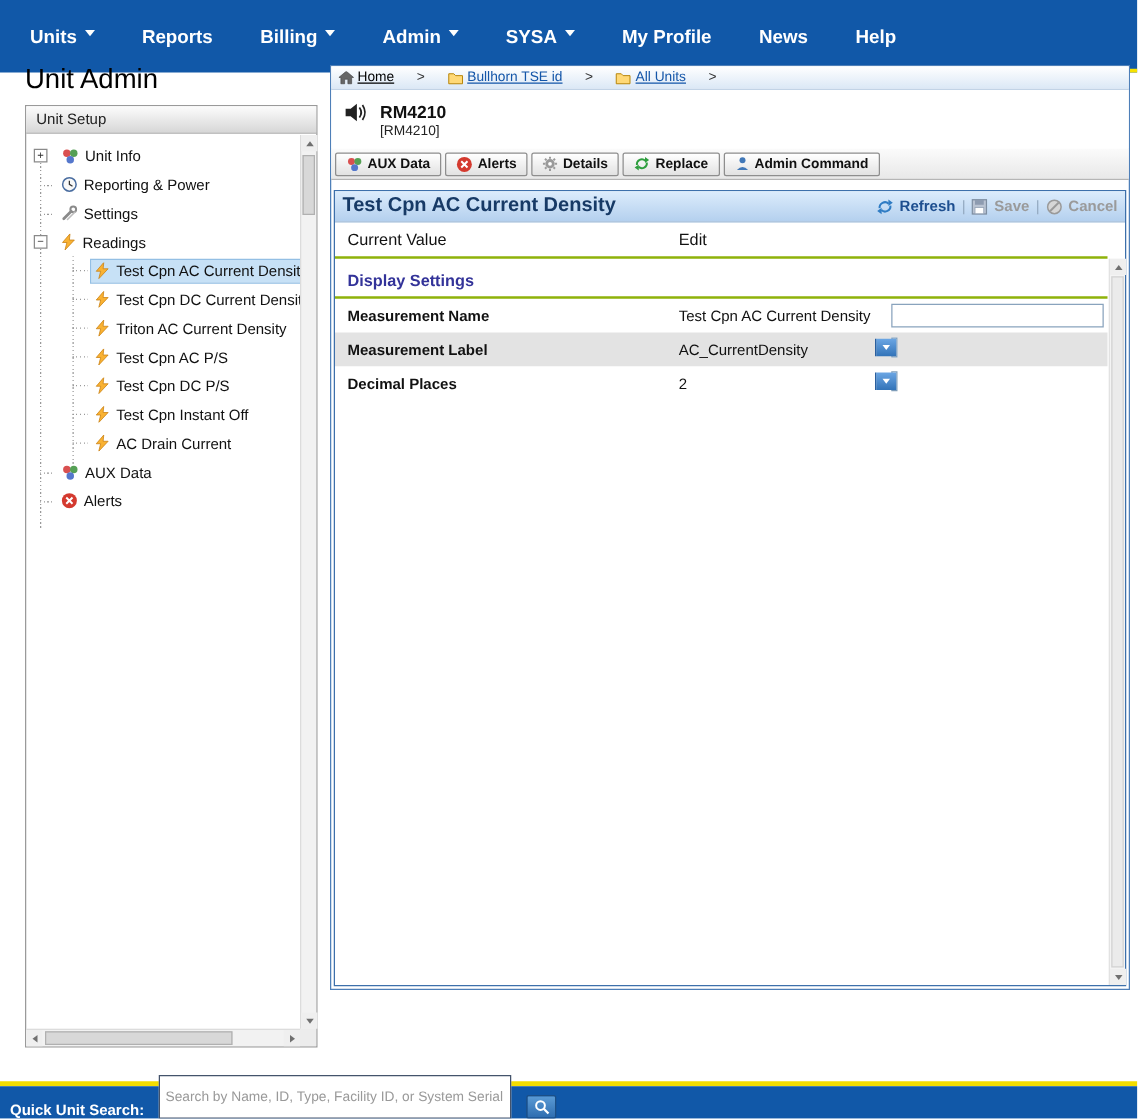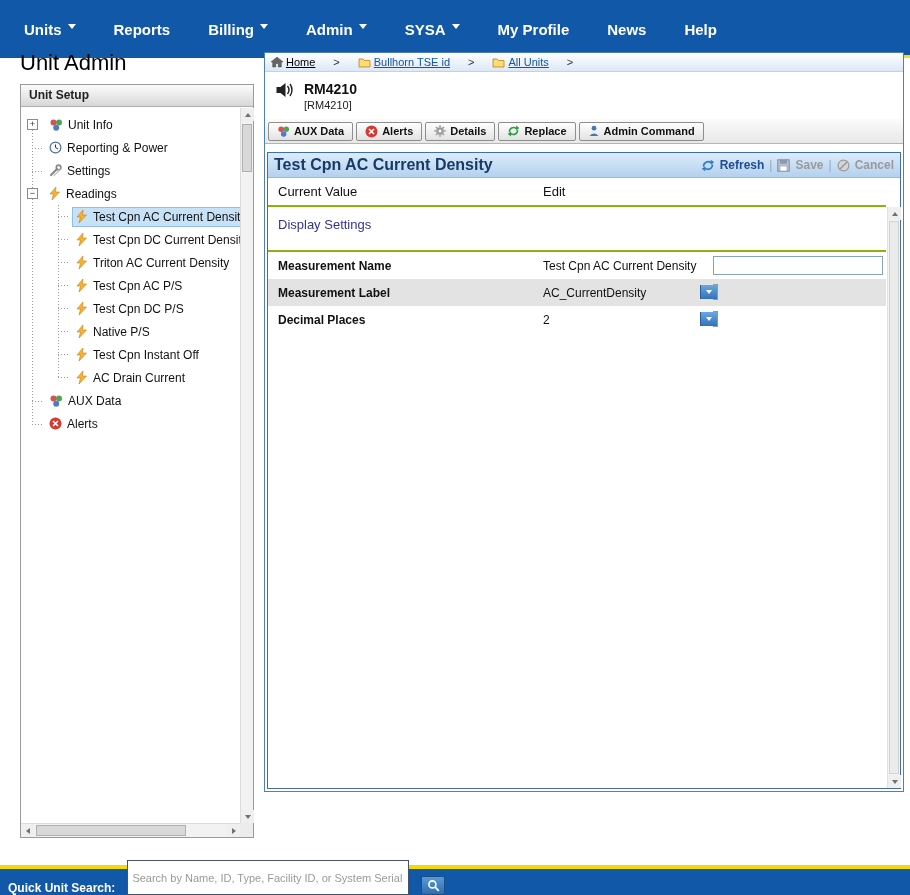--- a/index.html
+++ b/index.html
@@ -9,21 +9,21 @@
 
   
   .topnav{position:absolute;top:0;left:0;width:100%;height:58px;background:#1158a8;display:flex;align-items:center;padding-left:24px;gap:38px;}
   .nav-item{display:flex;align-items:flex-start;gap:6px;color:#fff;font-size:15px;font-weight:bold;cursor:pointer;white-space:nowrap;}
   .caret{width:0;height:0;border-left:4px solid transparent;border-right:4px solid transparent;border-top:5px solid #fff;margin-top:3px;}
   .nav-underline{position:absolute;bottom:0;left:795px;width:115px;height:3px;background:#f7e200;}
 
   
   .page-title{position:absolute;left:20px;top:50px;font-size:22px;color:#000;}
   .tree-panel{position:absolute;left:20px;top:84px;width:234px;height:754px;border:1px solid #9a9a9a;background:#fff;}
-  .tree-header{height:22px;line-height:21px;padding-left:8px;font-size:12px;font-weight:bold;color:#222;background:linear-gradient(#fcfcfc,#d7d7d7);border-bottom:1px solid #adadad;}
+  .tree-header{height:22px;line-height:21px;padding-left:8px;font-size:12px;font-weight:normal;color:#222;background:linear-gradient(#fcfcfc,#d7d7d7);border-bottom:1px solid #adadad;}
   .tree-body{position:absolute;top:23px;left:0;right:13px;bottom:14px;overflow:hidden;padding-top:5px;}
   .vline{position:absolute;width:1px;background:repeating-linear-gradient(to bottom,#999 0 1px,transparent 1px 3px);}
   .row{height:23px;display:flex;align-items:center;padding-left:6px;font-size:12px;color:#111;white-space:nowrap;cursor:pointer;position:relative;}
   .slot{width:19px;flex:0 0 19px;position:relative;display:flex;align-items:center;height:100%;}
   .slot.line::before{content:"";position:absolute;left:5px;right:2px;top:50%;height:1px;background:repeating-linear-gradient(to right,#999 0 1px,transparent 1px 3px);}
   .expander{width:11px;height:11px;border:1px solid #8a8a8a;background:#fff;font-size:9px;line-height:9px;text-align:center;color:#333;z-index:1;}
   .child{padding-left:37px;}
   .stub{flex:0 0 12px;height:1px;margin-right:3px;background:repeating-linear-gradient(to right,#999 0 1px,transparent 1px 3px);}
   .node{display:flex;align-items:center;gap:5px;padding:2px 3px;}
   .node svg{flex:0 0 auto;display:block;}
@@ -58,21 +58,21 @@
   .panel-title{flex:1;font-size:16px;font-weight:bold;color:#173a66;}
   .pa{display:flex;align-items:center;gap:5px;font-size:12px;font-weight:bold;cursor:pointer;}
   .pa.refresh{color:#1d4e8f;}
   .pa.disabled{color:#9a9a9a;}
   .pa-sep{color:#93a9c0;font-weight:normal;margin:0 5px;font-size:12px;}
   .panel-body{position:relative;flex:1;min-height:0;}
   .content{padding-right:14px;}
   .col-head{display:grid;grid-template-columns:44.5% 27.5% 1fr;align-items:center;height:27px;font-size:13px;color:#111;}
   .col-head span:first-child{padding-left:10px;}
   .gline{height:2px;background:#8fb20a;}
-  .sec-title{padding:10px 0 18px 10px;font-size:13px;font-weight:normal;color:#333399;}
+  .sec-title{padding:10px 0 5px 10px;font-size:13px;font-weight:bold;color:#333399;}
   .drow{display:grid;grid-template-columns:44.5% 27.5% 1fr;align-items:center;height:27px;font-size:12px;}
   .drow.shaded{background:#e3e3e3;}
   .drow .lbl{font-weight:bold;padding-left:10px;color:#111;}
   .drow .cur{color:#111;}
   .edit-input{width:170px;height:19px;border:1px solid #89a3bd;background:#fff;font:11px "Liberation Sans",sans-serif;padding:0 3px;}
   .combo{position:relative;width:172px;height:19px;border:1px solid #7f9db9;background:#fff;cursor:pointer;}
   .combo-val{font-size:11px;line-height:17px;padding-left:3px;color:#111;}
   .combo-btn{position:absolute;right:0;top:0;bottom:0;width:17px;background:linear-gradient(#6ba6e4,#3273b8);border-left:1px solid #2a5f9e;display:flex;align-items:center;justify-content:center;}
   .tri-w{width:0;height:0;border-left:3.5px solid transparent;border-right:3.5px solid transparent;border-top:4px solid #fff;}
   .vscroll2{position:absolute;right:0;top:29px;bottom:0;width:13px;background:#f4f4f4;border-left:1px solid #e2e2e2;}
@@ -217,29 +217,20 @@
           <span>Test Cpn AC P/S</span>
         </span>
       </div>
       <div class="row child">
         <span class="stub"></span>
         <span class="node">
           <svg width="12" height="13" viewBox="0 0 12 13">
               <polygon points="7,0 1,7 4.5,7 3,13 10.5,5 6.5,5" fill="#f9b233" stroke="#c87d0e" stroke-width="0.6"></polygon>
             </svg>
           <span>Test Cpn DC P/S</span>
-        </span>
-      </div>
-      <div class="row child">
-        <span class="stub"></span>
-        <span class="node">
-          <svg width="12" height="13" viewBox="0 0 12 13">
-              <polygon points="7,0 1,7 4.5,7 3,13 10.5,5 6.5,5" fill="#f9b233" stroke="#c87d0e" stroke-width="0.6"></polygon>
-            </svg>
-          <span>Native P/S</span>
         </span>
       </div>
       <div class="row child">
         <span class="stub"></span>
         <span class="node">
           <svg width="12" height="13" viewBox="0 0 12 13">
               <polygon points="7,0 1,7 4.5,7 3,13 10.5,5 6.5,5" fill="#f9b233" stroke="#c87d0e" stroke-width="0.6"></polygon>
             </svg>
           <span>Test Cpn Instant Off</span>
         </span>

